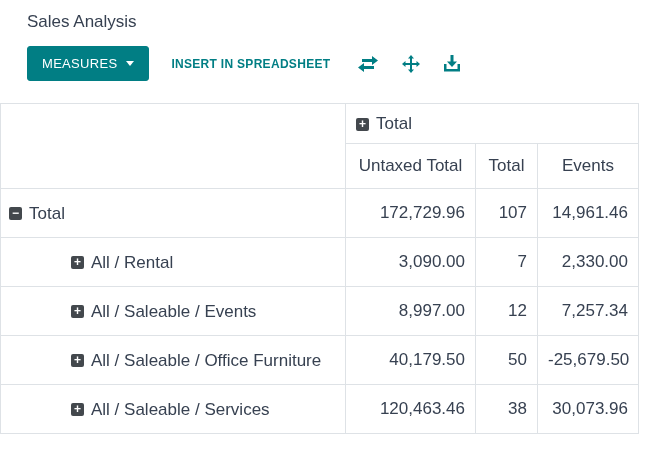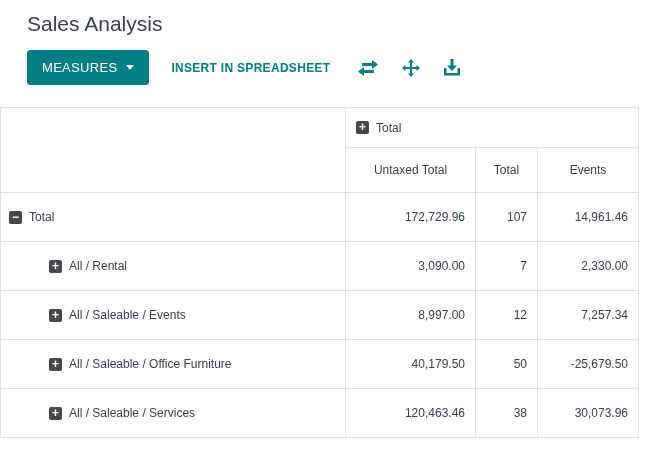--- a/index.html
+++ b/index.html
@@ -5,21 +5,21 @@
   * { box-sizing: border-box; margin: 0; padding: 0; }
   html, body {
     width: 653px; height: 460px;
     background: #ffffff;
     font-family: "Liberation Sans", sans-serif;
     color: #374151;
     overflow: hidden;
   }
   .page-header { padding: 12px 0 0 27px; }
   .page-title {
-    font-size: 21px;
+    font-size: 17px;
     font-weight: 400;
     color: #374151;
   }
   .toolbar {
     display: flex;
     gap: 22px;
     padding: 14px 0 0 27px;
   }
   .btn-measures {
     background: #017e84;
@@ -63,21 +63,21 @@
   }
   .icon-btn svg { display: block; }
   .toolbar .icon-group { display: flex; align-items: center; gap: 20px; margin-left: 4px; }
 
   
   .pivot-wrap { margin-top: 22px; }
   table.pivot {
     border-collapse: collapse;
     table-layout: fixed;
     width: 638px;
-    font-size: 12px;
+    font-size: 17px;
     color: #374151;
   }
   table.pivot th, table.pivot td {
     font-weight: 400;
     border: 1px solid #dee2e6;
     padding: 0 10px;
     white-space: nowrap;
     overflow: hidden;
   }
   
@@ -92,21 +92,21 @@
     vertical-align: middle;
     color: #374151;
     cursor: pointer;
   }
   td.row-head {
     border-left: none;
     height: 49px;
     vertical-align: middle;
     cursor: pointer;
   }
-  td.row-head.lvl1 { padding-left: 48px; }
+  td.row-head.lvl1 { padding-left: 70px; }
   td.row-head.lvl0 { padding-left: 8px; }
   td.val {
     text-align: right;
     height: 49px;
     vertical-align: middle;
   }
   
   .sq {
     display: inline-flex;
     align-items: center;

